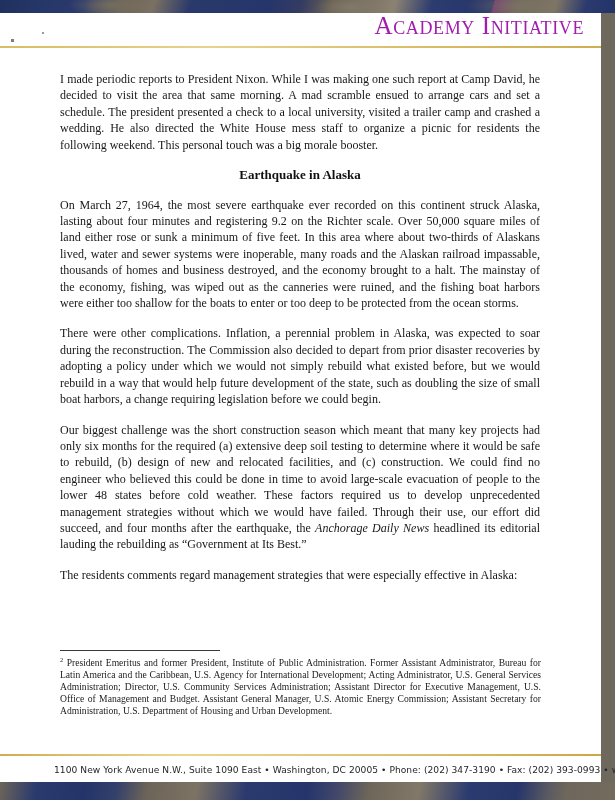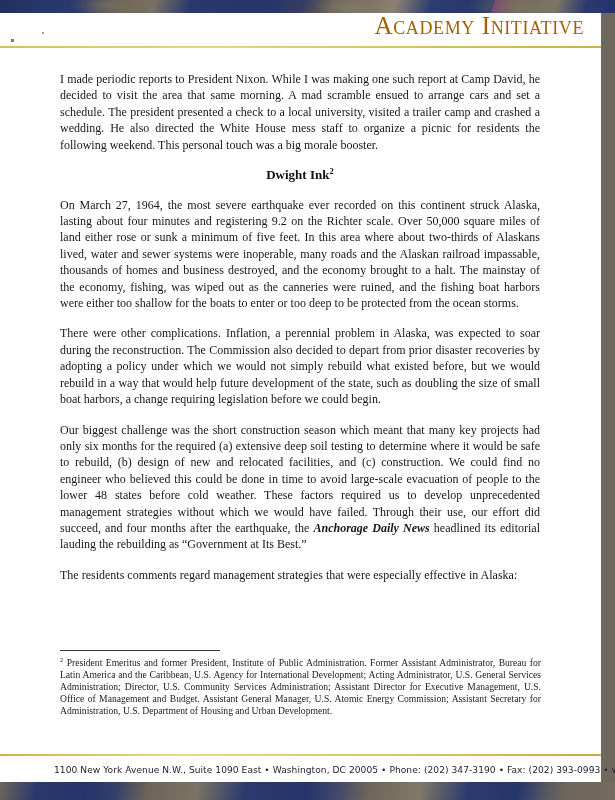--- a/index.html
+++ b/index.html
@@ -90,21 +90,21 @@
     position: relative;
     height: 33px;
   }
   .header-title {
     position: absolute;
     right: 17px;
     top: -1px;
     font-family: "Liberation Serif", "DejaVu Serif", serif;
     font-size: 25px;
     letter-spacing: 0.6px;
-    color: #a16207;
+    color: #a21caf;
     font-variant: small-caps;
     white-space: nowrap;
   }
   .speck {
     position: absolute;
     background: #9a9a9a;
   }
   .speck.a { left: 42px; top: 19px; width: 2px; height: 2px; }
   .speck.b { left: 11px; top: 26px; width: 3px; height: 3px; background: #7d7d7d; }
 
@@ -136,21 +136,21 @@
   .section-head {
     text-align: center;
     font-weight: bold;
     font-size: 13px;
     line-height: 15.6px;
     color: #101013;
     margin: 6px 0 14px 0;
   }
   .section-head .line { display: block; }
   sup { font-size: 0.66em; vertical-align: super; line-height: 0; }
-  i { font-style: italic; font-weight: bold; }
+  i { font-style: italic; }
 
   
   .footnote-zone {
     position: absolute;
     left: 60px;
     top: 637px;
     width: 481px;
   }
   .footnote-rule {
     width: 160px;
@@ -200,21 +200,21 @@
       <div class="header-title">Academy Initiative</div>
     </div>
 
     <div class="rule-gold-top"></div>
 
     <div class="content">
 
       <p class="body">I made periodic reports to President Nixon.  While I was making one such report at Camp David, he decided to visit the area that same morning.  A mad scramble ensued to arrange cars and set a schedule.  The president presented a check to a local university, visited a trailer camp and crashed a wedding.  He also directed the White House mess staff to organize a picnic for residents the following weekend.  This personal touch was a big morale booster.</p>
 
       <div class="section-head">
-        <span class="line"><span>Dwight Ink</span><sup>2</sup></span>
+        <span class="line">Earthquake in Alaska</span>
       </div>
 
       <p class="body">On March 27, 1964, the most severe earthquake ever recorded on this continent struck Alaska, lasting about four minutes and registering 9.2 on the Richter scale.  Over 50,000 square miles of land either rose or sunk a minimum of five feet.  In this area where about two-thirds of Alaskans lived, water and sewer systems were inoperable, many roads and the Alaskan railroad impassable, thousands of homes and business destroyed, and the economy brought to a halt.  The mainstay of the economy, fishing, was wiped out as the canneries were ruined, and the fishing boat harbors were either too shallow for the boats to enter or too deep to be protected from the ocean storms.</p>
 
       <p class="body">There were other complications.  Inflation, a perennial problem in Alaska, was expected to soar during the reconstruction. The Commission also decided to depart from prior disaster recoveries by adopting a policy under which we would not simply rebuild what existed before, but we would rebuild in a way that would help future development of the state, such as doubling the size of small boat harbors, a change requiring legislation before we could begin.</p>
 
       <p class="body"><span>Our biggest challenge was the short construction season which meant that many key projects had only six months for the required (a) extensive deep soil testing to determine where it would be safe to rebuild, (b) design of new and relocated facilities, and (c) construction.  We could find no engineer who believed this could be done in time to avoid large-scale evacuation of people to the lower 48 states before cold weather.  These factors required us to develop unprecedented management strategies without which we would have failed.  Through their use, our effort did succeed, and four months after the earthquake, the </span><i>Anchorage Daily News</i><span> headlined its editorial lauding the rebuilding as “Government at Its Best.”</span></p>
 
       <p class="body">The residents comments regard management strategies that were especially effective in Alaska:</p>
 

